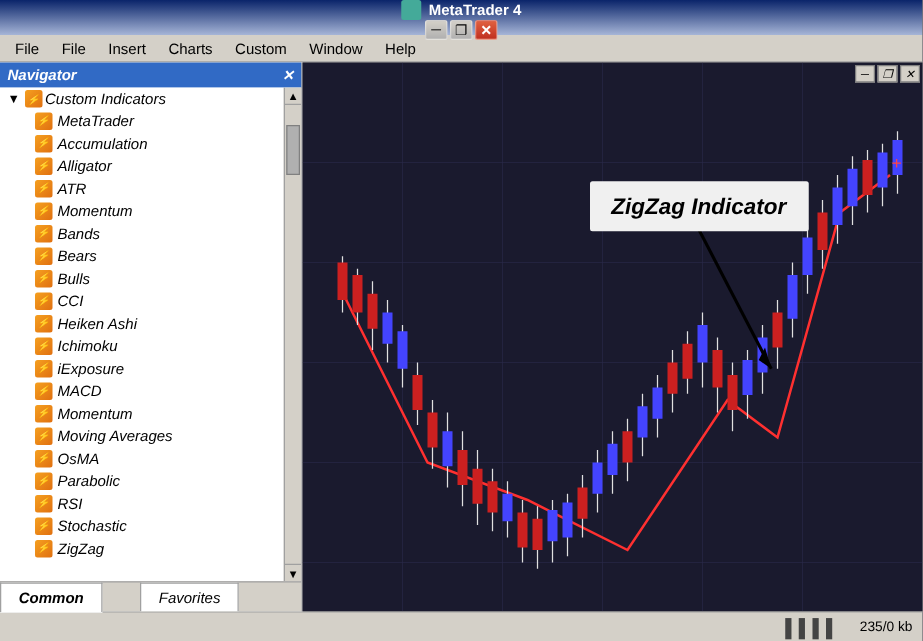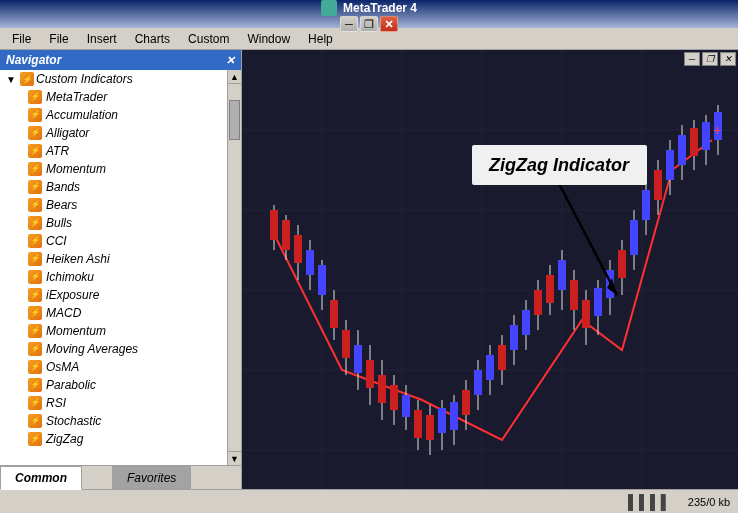--- a/index.html
+++ b/index.html
@@ -154,21 +154,21 @@
       display: flex;
       border-top: 1px solid #a0a0a0;
       background: #d4d0c8;
       height: 24px;
       gap: 30px;
     }
     .nav-tab {
       padding: 2px 14px;
       border: 1px solid #a0a0a0;
       border-bottom: none;
-      background: #a3a3a3;
+      background: #ffffff;
       cursor: pointer;
       font-size: 12px;
       display: flex;
       align-items: center;
     }
     .nav-tab.active {
       background: white;
       border-bottom: 1px solid white;
       margin-bottom: -1px;
       font-weight: bold;

